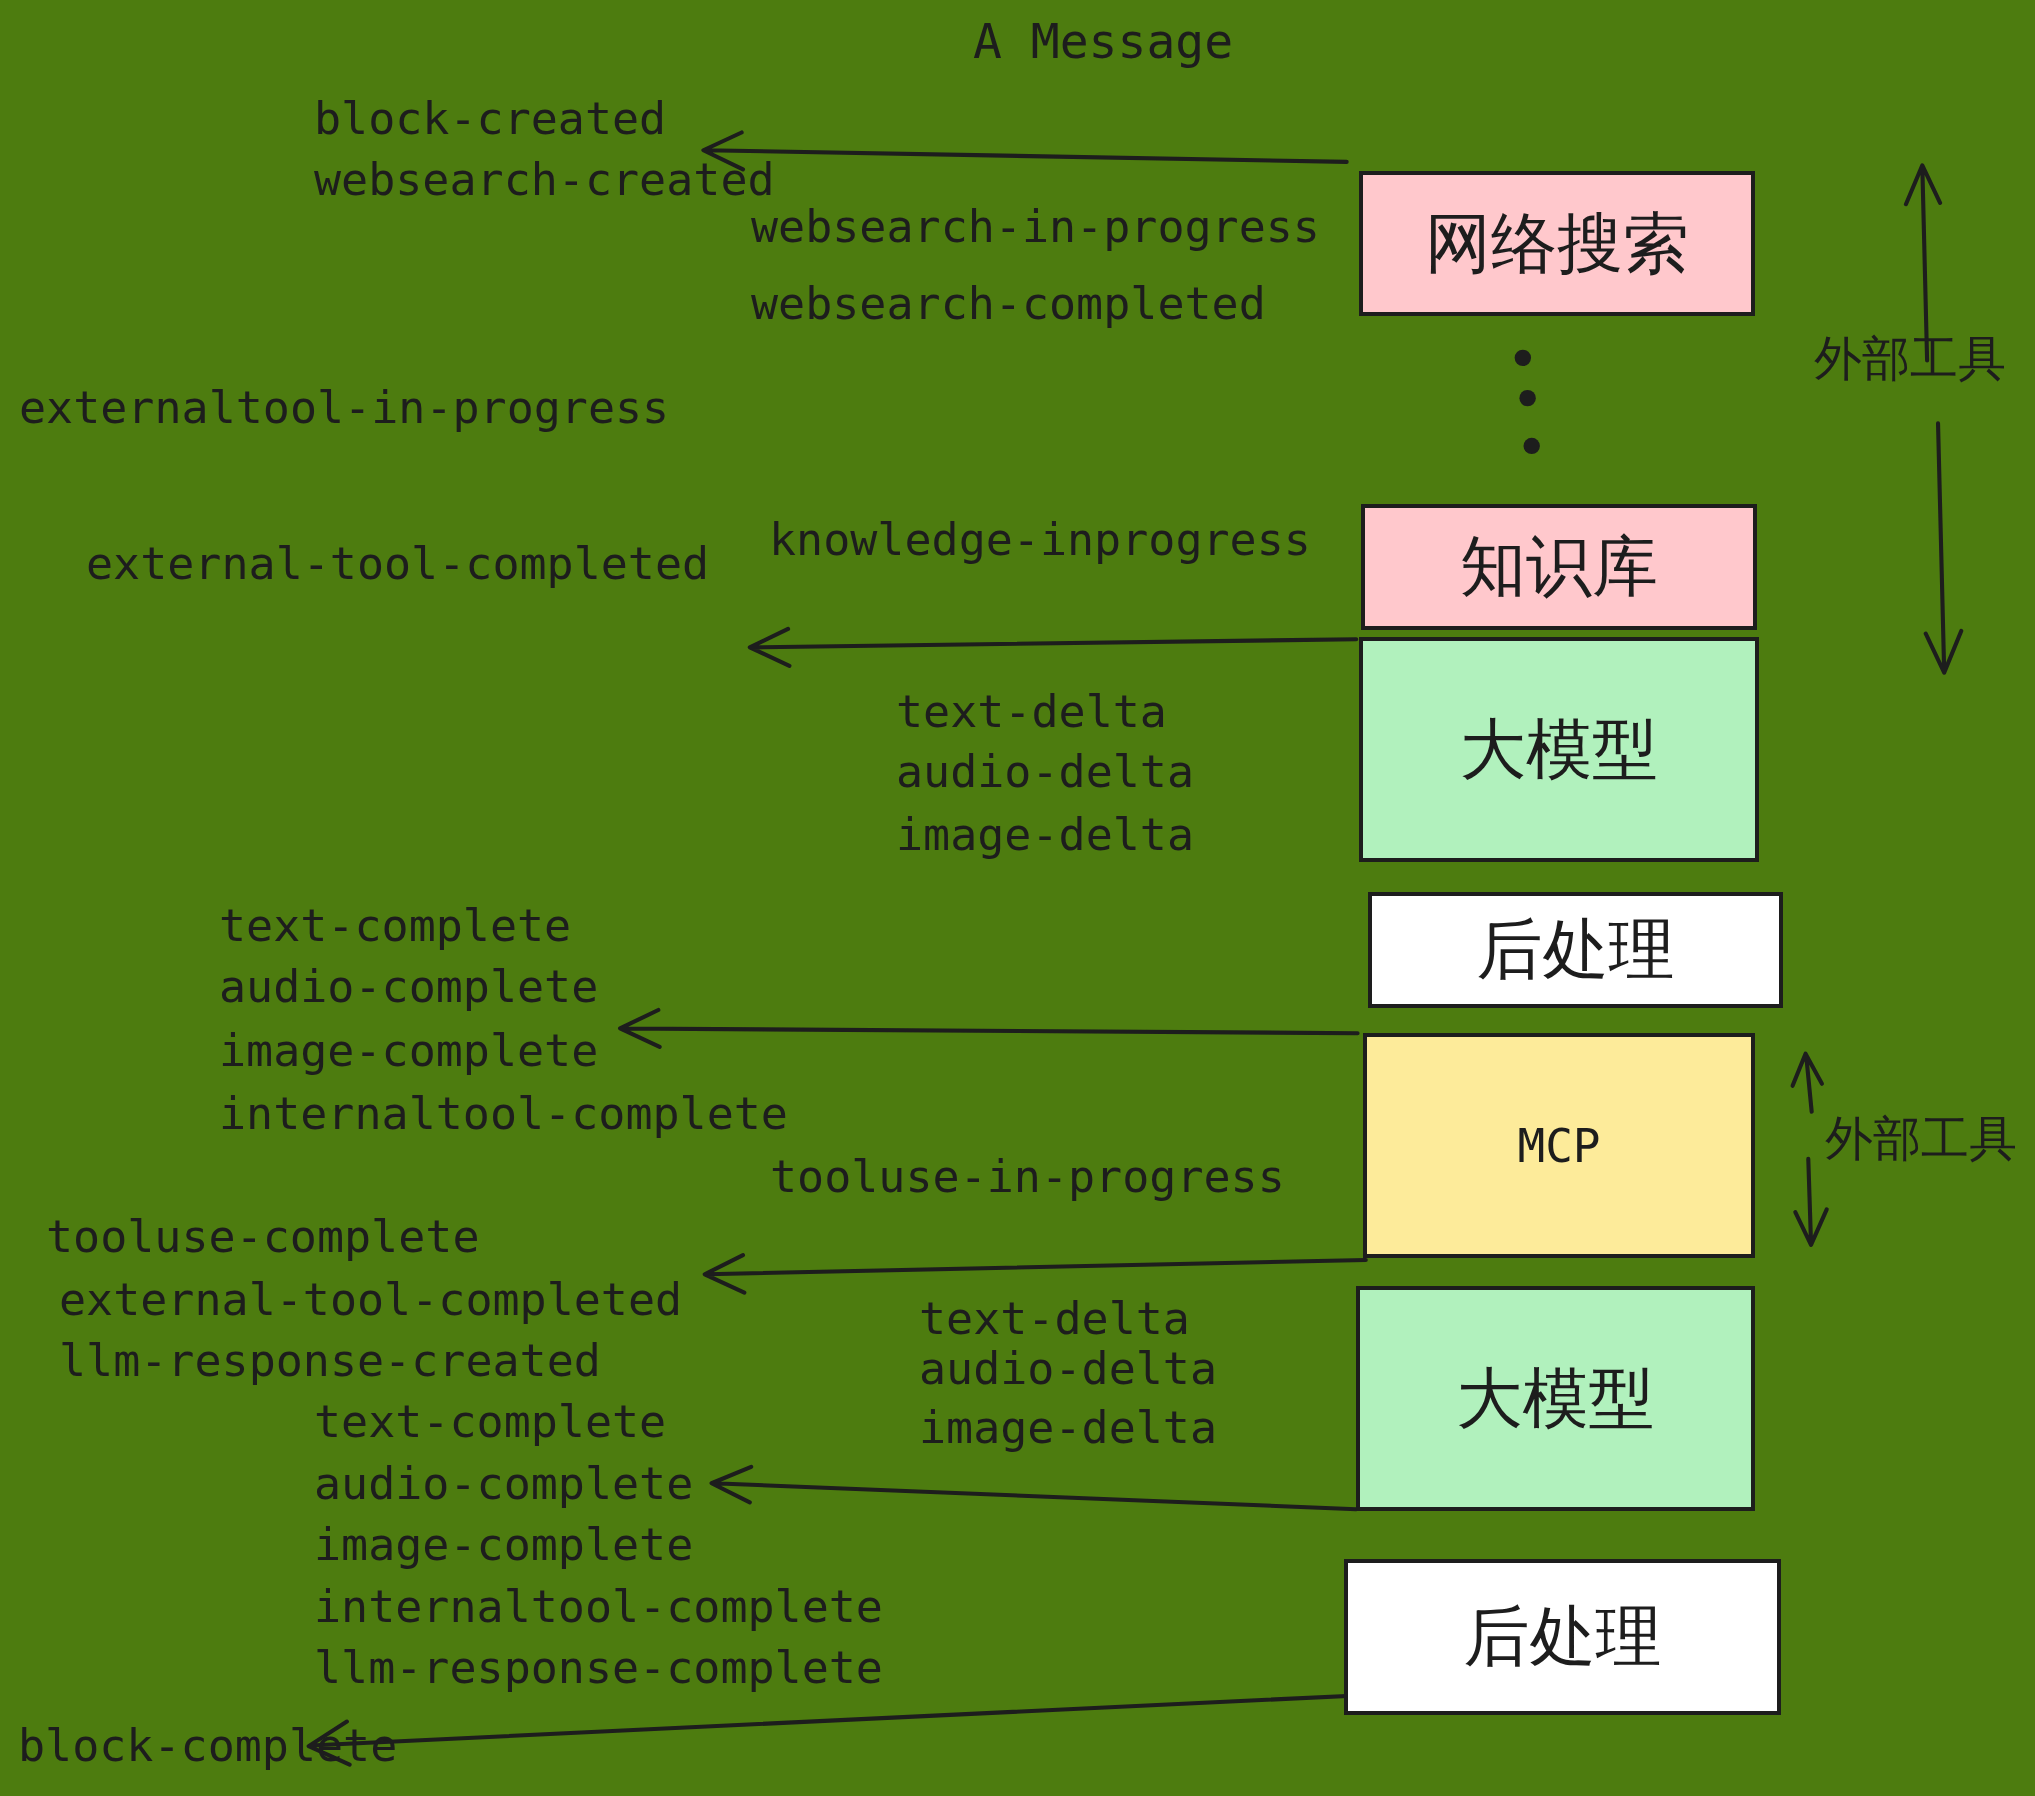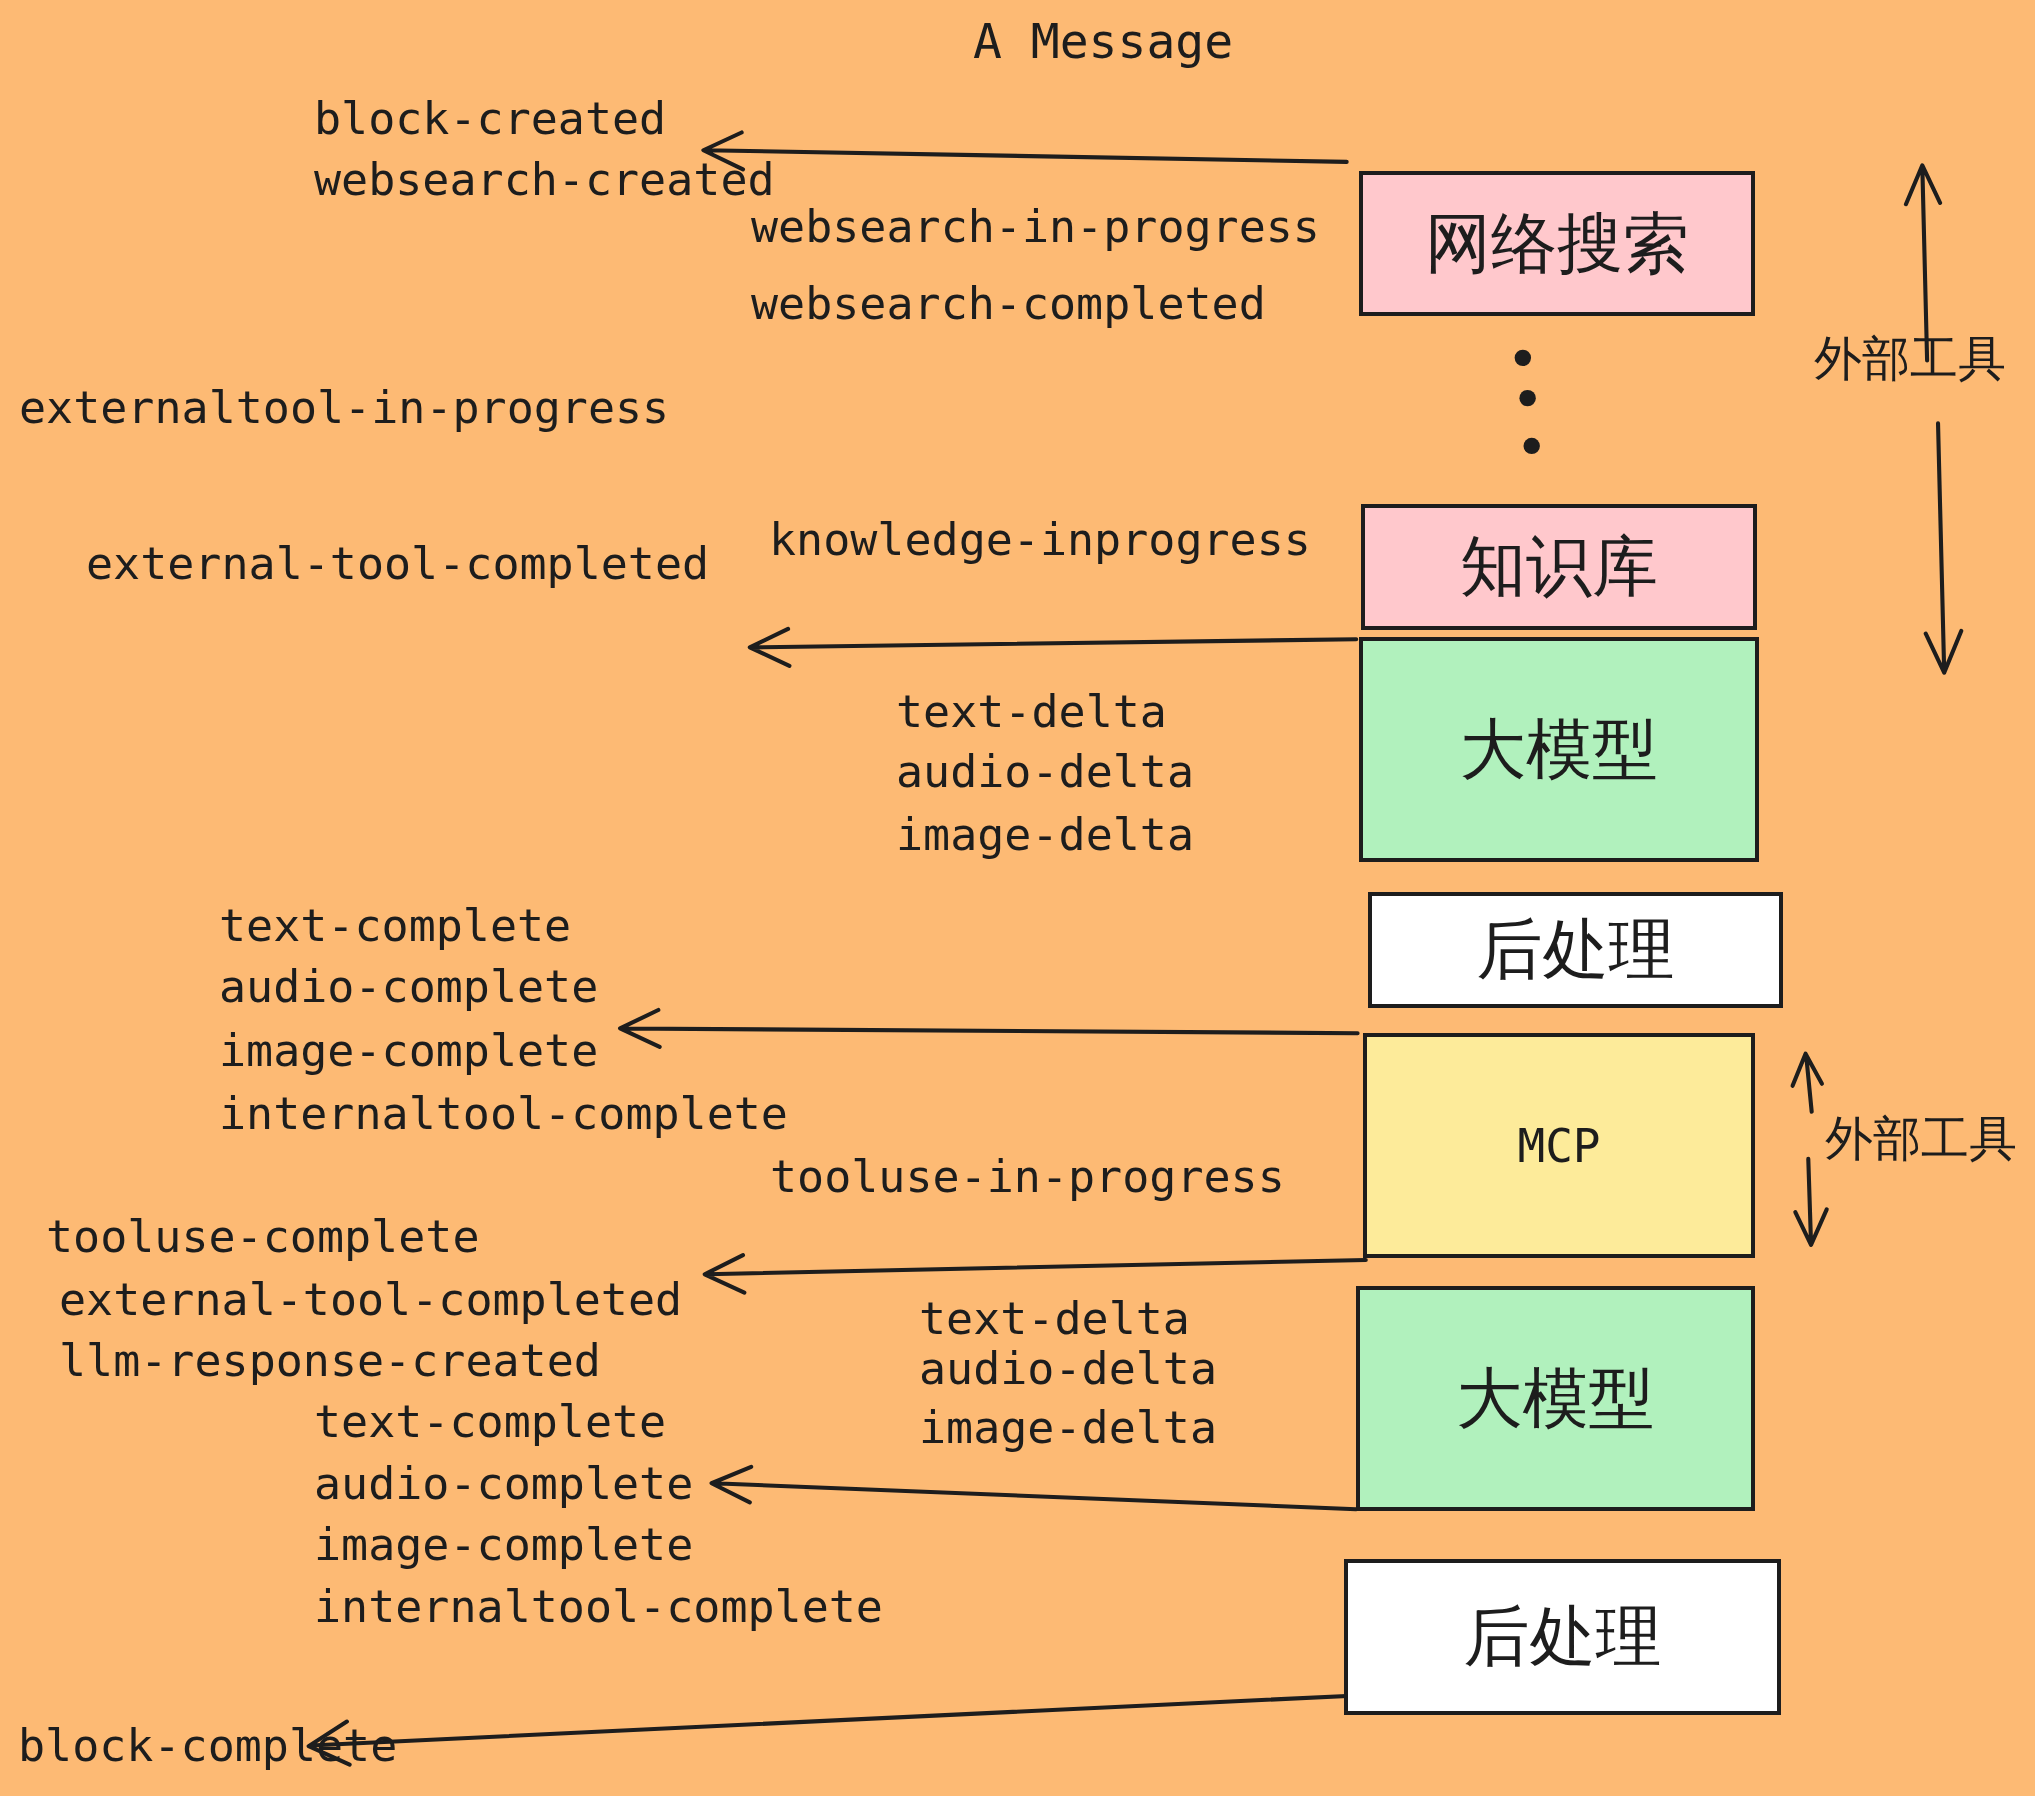--- a/index.html
+++ b/index.html
@@ -1,20 +1,20 @@
 <!DOCTYPE html>
 <html style="font-size:11px"><head>
 <meta charset="utf-8">
 <style>
   html,body{margin:0;padding:0;background:#ffffff;}
   .canvas{
     position:relative;
     width:2035px;
     height:1796px;
-    background:#fdba74;
+    background:#4d7c0f;
     overflow:hidden;
     font-family:"DejaVu Sans Mono","Liberation Mono",monospace;
     color:#1d1d1d;
   }
   .arrows{
     position:absolute;left:0;top:0;width:2035px;height:1796px;
   }
   .ev{
     position:absolute;
     font-size:45px;
@@ -138,19 +138,20 @@
   <div class="ev" style="left:46px;top:1214px;">tooluse-complete</div>
   <div class="ev" style="left:59px;top:1277px;">external-tool-completed</div>
   <div class="ev" style="left:59px;top:1338px;">llm-response-created</div>
   <div class="ev" style="left:919px;top:1296px;">text-delta</div>
   <div class="ev" style="left:919px;top:1346px;">audio-delta</div>
   <div class="ev" style="left:919px;top:1405px;">image-delta</div>
   <div class="ev" style="left:314px;top:1399px;">text-complete</div>
   <div class="ev" style="left:314px;top:1461px;">audio-complete</div>
   <div class="ev" style="left:314px;top:1522px;">image-complete</div>
   <div class="ev" style="left:314px;top:1584px;">internaltool-complete</div>
+  <div class="ev" style="left:314px;top:1645px;">llm-response-complete</div>
   <div class="ev" style="left:18px;top:1723px;text-align:center;">block-complete</div>
 
   <div class="cn" style="left:1814px;top:335px;">外部工具</div>
   <div class="cn" style="left:1825px;top:1115px;">外部工具</div>
 
 </div>
 
 
 </body></html>

